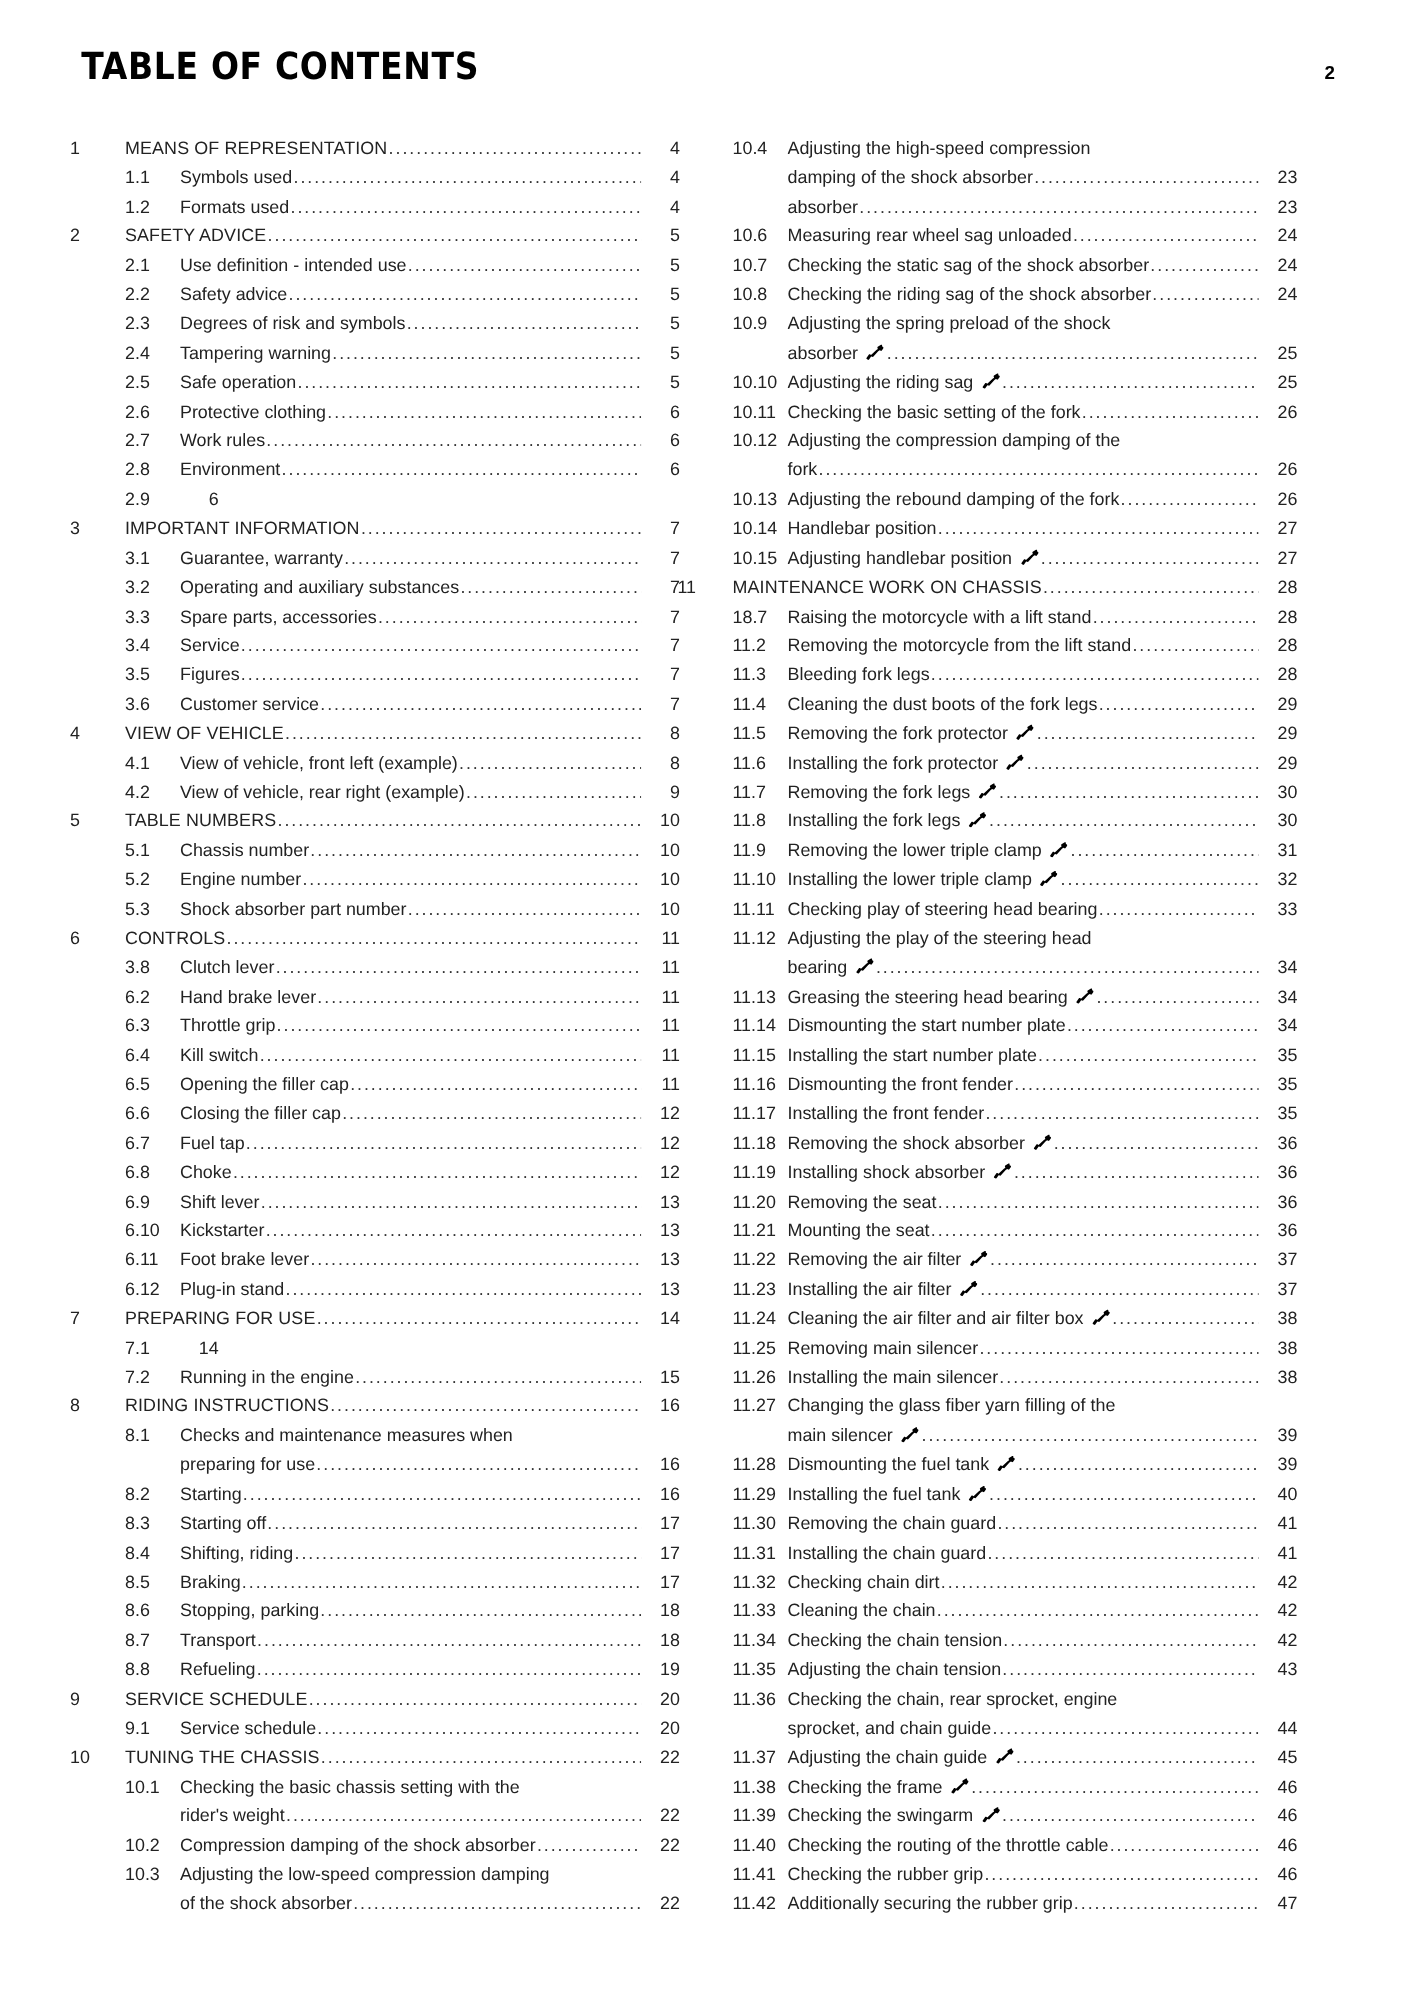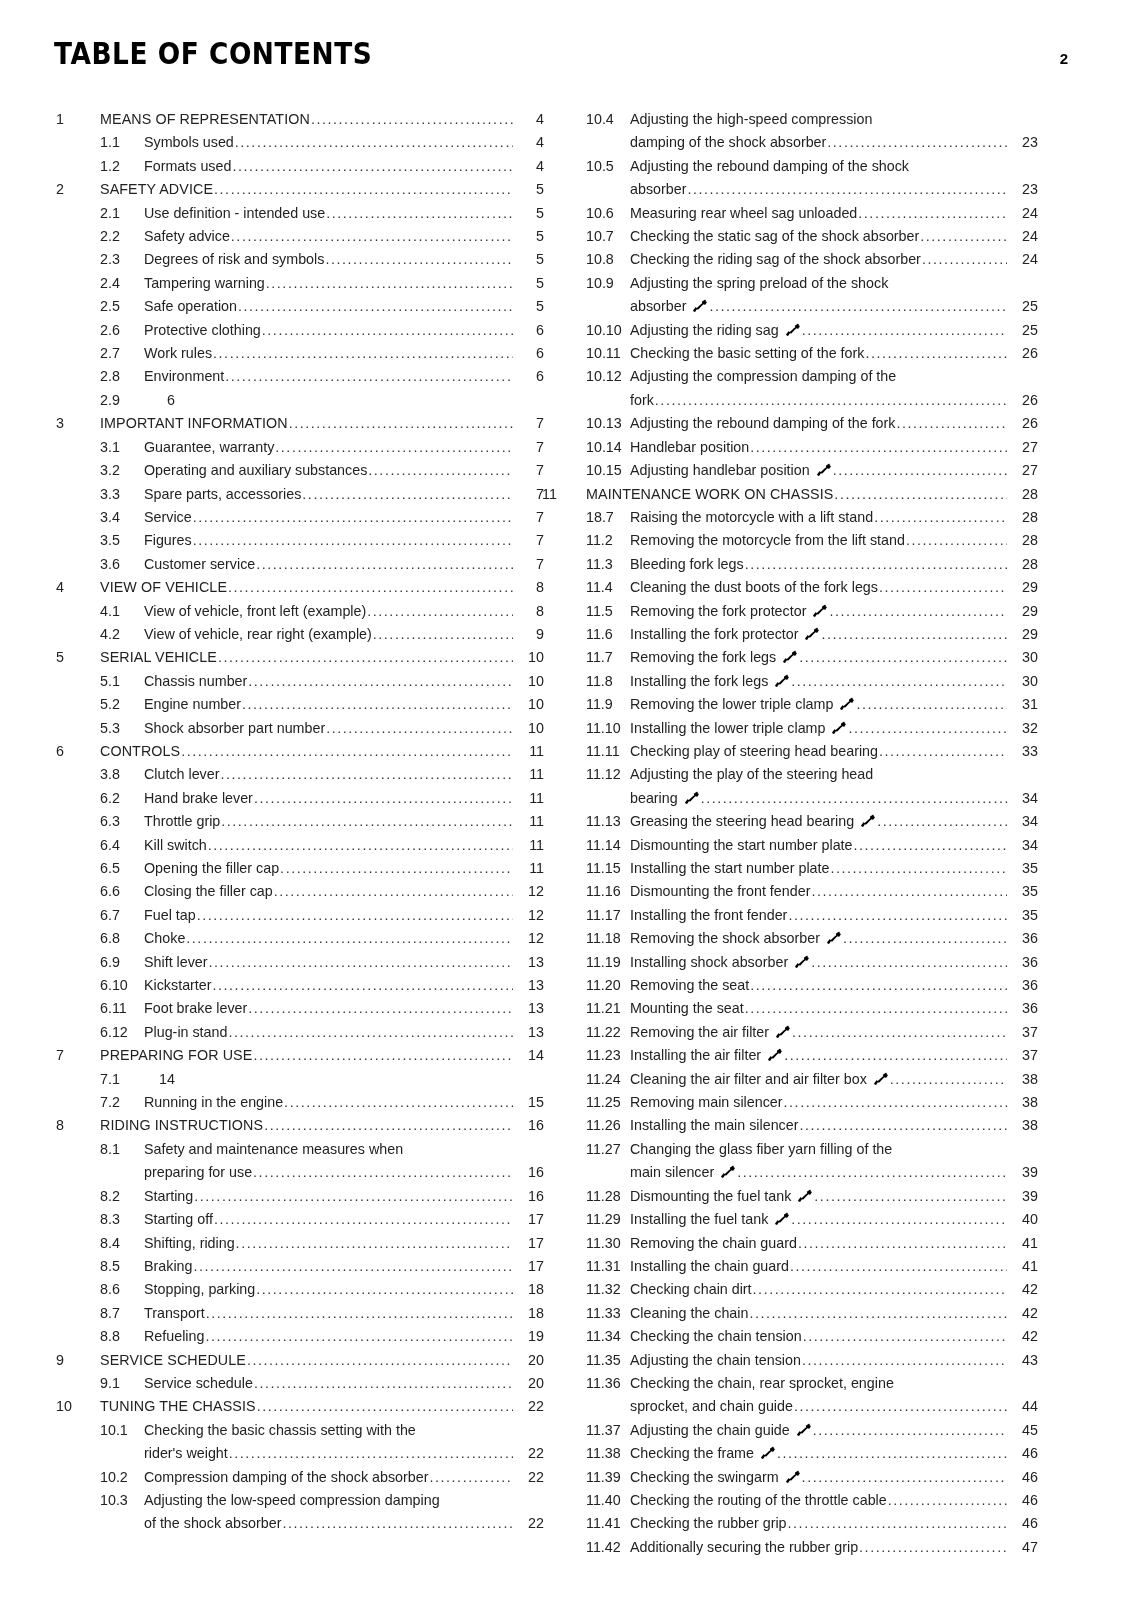--- a/index.html
+++ b/index.html
@@ -19,21 +19,21 @@
     position: relative;
     width: 1130px;
     height: 1600px;
     box-sizing: border-box;
     padding: 0;
   }
 
   
   .header {
     position: absolute;
-    left: 54px;
+    left: 65px;
     top: 36px;
     right: 62px;
     height: 50px;
   }
   .page-title {
     position: absolute;
     left: 0;
     top: 0;
     font-family: "DejaVu Sans", "Liberation Sans", sans-serif;
     font-weight: bold;
@@ -334,21 +334,21 @@
           <span class="num">4.2</span>
           <span class="body">
             <span class="label">View of vehicle, rear right (example)</span>
             <span class="leader"></span>
           </span>
           <span class="pg">9</span>
         </div>
         <div class="row chapter spaced">
           <span class="num">5</span>
           <span class="body">
-            <span class="label">SERIAL VEHICLE</span>
+            <span class="label">TABLE NUMBERS</span>
             <span class="leader"></span>
           </span>
           <span class="pg">10</span>
         </div>
         <div class="row section spaced">
           <span class="num">5.1</span>
           <span class="body">
             <span class="label">Chassis number</span>
             <span class="leader"></span>
           </span>
@@ -498,21 +498,21 @@
           <span class="num">8</span>
           <span class="body">
             <span class="label">RIDING INSTRUCTIONS</span>
             <span class="leader"></span>
           </span>
           <span class="pg">16</span>
         </div>
         <div class="row section nopage tight">
           <span class="num">8.1</span>
           <span class="body">
-            <span class="label">Safety and maintenance measures when</span>
+            <span class="label">Checks and maintenance measures when</span>
           </span>
           <span class="pg"></span>
         </div>
         <div class="row section cont tight">
           <span class="num"></span>
           <span class="body">
             <span class="label">preparing for use</span>
             <span class="leader"></span>
           </span>
           <span class="pg">16</span>
@@ -645,27 +645,20 @@
           <span class="pg"></span>
         </div>
         <div class="row section cont tight">
           <span class="num"></span>
           <span class="body">
             <span class="label">damping of the shock absorber</span>
             <span class="leader"></span>
           </span>
           <span class="pg">23</span>
         </div>
-        <div class="row section nopage tight">
-          <span class="num">10.5</span>
-          <span class="body">
-            <span class="label">Adjusting the rebound damping of the shock</span>
-          </span>
-          <span class="pg"></span>
-        </div>
         <div class="row section cont tight">
           <span class="num"></span>
           <span class="body">
             <span class="label">absorber</span>
             <span class="leader"></span>
           </span>
           <span class="pg">23</span>
         </div>
         <div class="row section tight">
           <span class="num">10.6</span>

